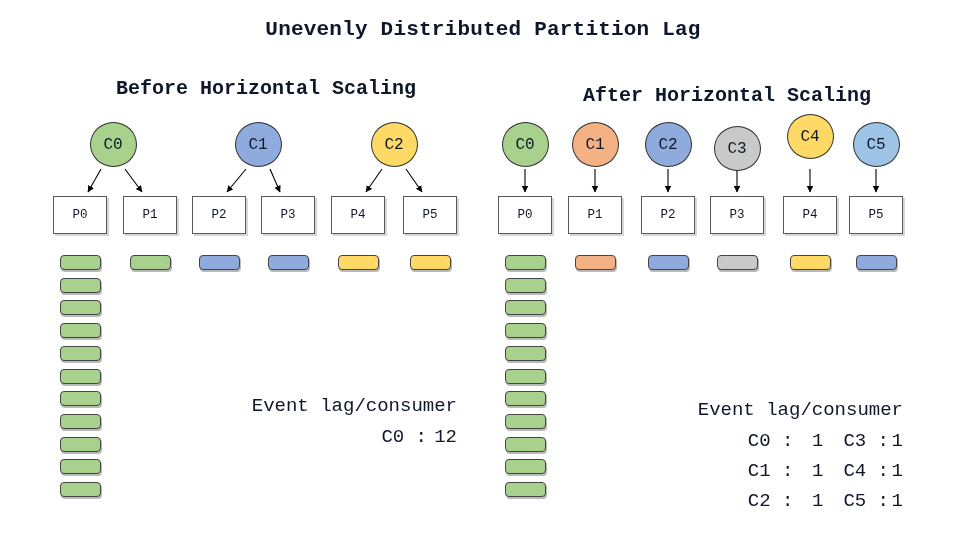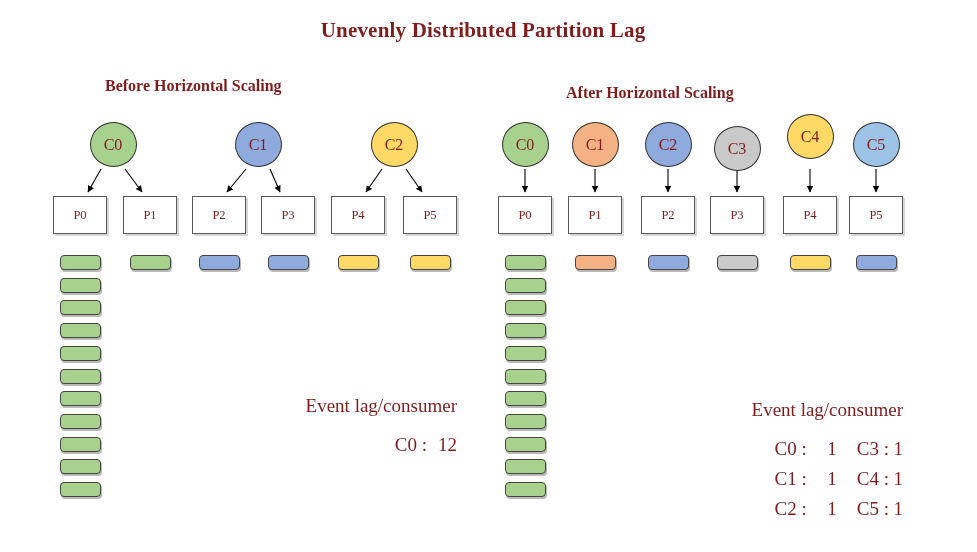--- a/index.html
+++ b/index.html
@@ -1,44 +1,44 @@
 <!DOCTYPE html>
 <html><head>
 <meta charset="utf-8">
 <style>
   html,body { margin:0; padding:0; background:#ffffff; }
   .canvas {
     position:relative; width:977px; height:552px; background:#ffffff;
-    font-family:Liberation Serif, serif; overflow:hidden; color:#7f1d1d;
+    font-family:Liberation Mono, monospace; overflow:hidden; color:#0f172a;
   }
   .title {
     position:absolute; top:18px; left:0; width:966px; text-align:center;
     font-size:21px; font-weight:700; letter-spacing:0.2px;
   }
-  .heading { position:absolute; font-size:16px; font-weight:700; text-align:left; }
+  .heading { position:absolute; font-size:20px; font-weight:700; text-align:center; }
   .heading.before { top:77px; left:105px; width:322px; }
   .heading.after  { top:84px; left:566px; width:322px; }
   .consumer {
     position:absolute; border:1.3px solid #2f2f2f; border-radius:50%;
     display:flex; align-items:center; justify-content:center;
     font-size:16px; box-sizing:border-box;
   }
   .partition {
     position:absolute; background:#ffffff; border:1.6px solid #595959;
     box-shadow:2px 2px 0 #d6d6d6;
     display:flex; align-items:center; justify-content:center;
     font-size:12.5px; box-sizing:border-box;
   }
   .lagrect {
     position:absolute; border:1.4px solid #454545; border-radius:4px;
     box-sizing:border-box; box-shadow:1px 2px 0 rgba(100,100,100,0.45);
   }
   #arrows { position:absolute; left:0; top:0; pointer-events:none; }
   .summary { position:absolute; text-align:right; font-size:19px; }
-  .summary-title { line-height:26px; margin-bottom:11px; }
+  .summary-title { line-height:26px; margin-bottom:3px; }
   .srow { line-height:30px; white-space:nowrap; }
   .sl  { display:inline-block; }
   .sv  { display:inline-block; width:30px; text-align:right; }
   .sl2 { display:inline-block; margin-left:20px; }
   .sv2 { display:inline-block; width:14px; text-align:right; }
   #summary-before { top:393px; right:520px; }
   #summary-after  { top:397px; right:74px; }
 </style>
 </head>
 <body>

